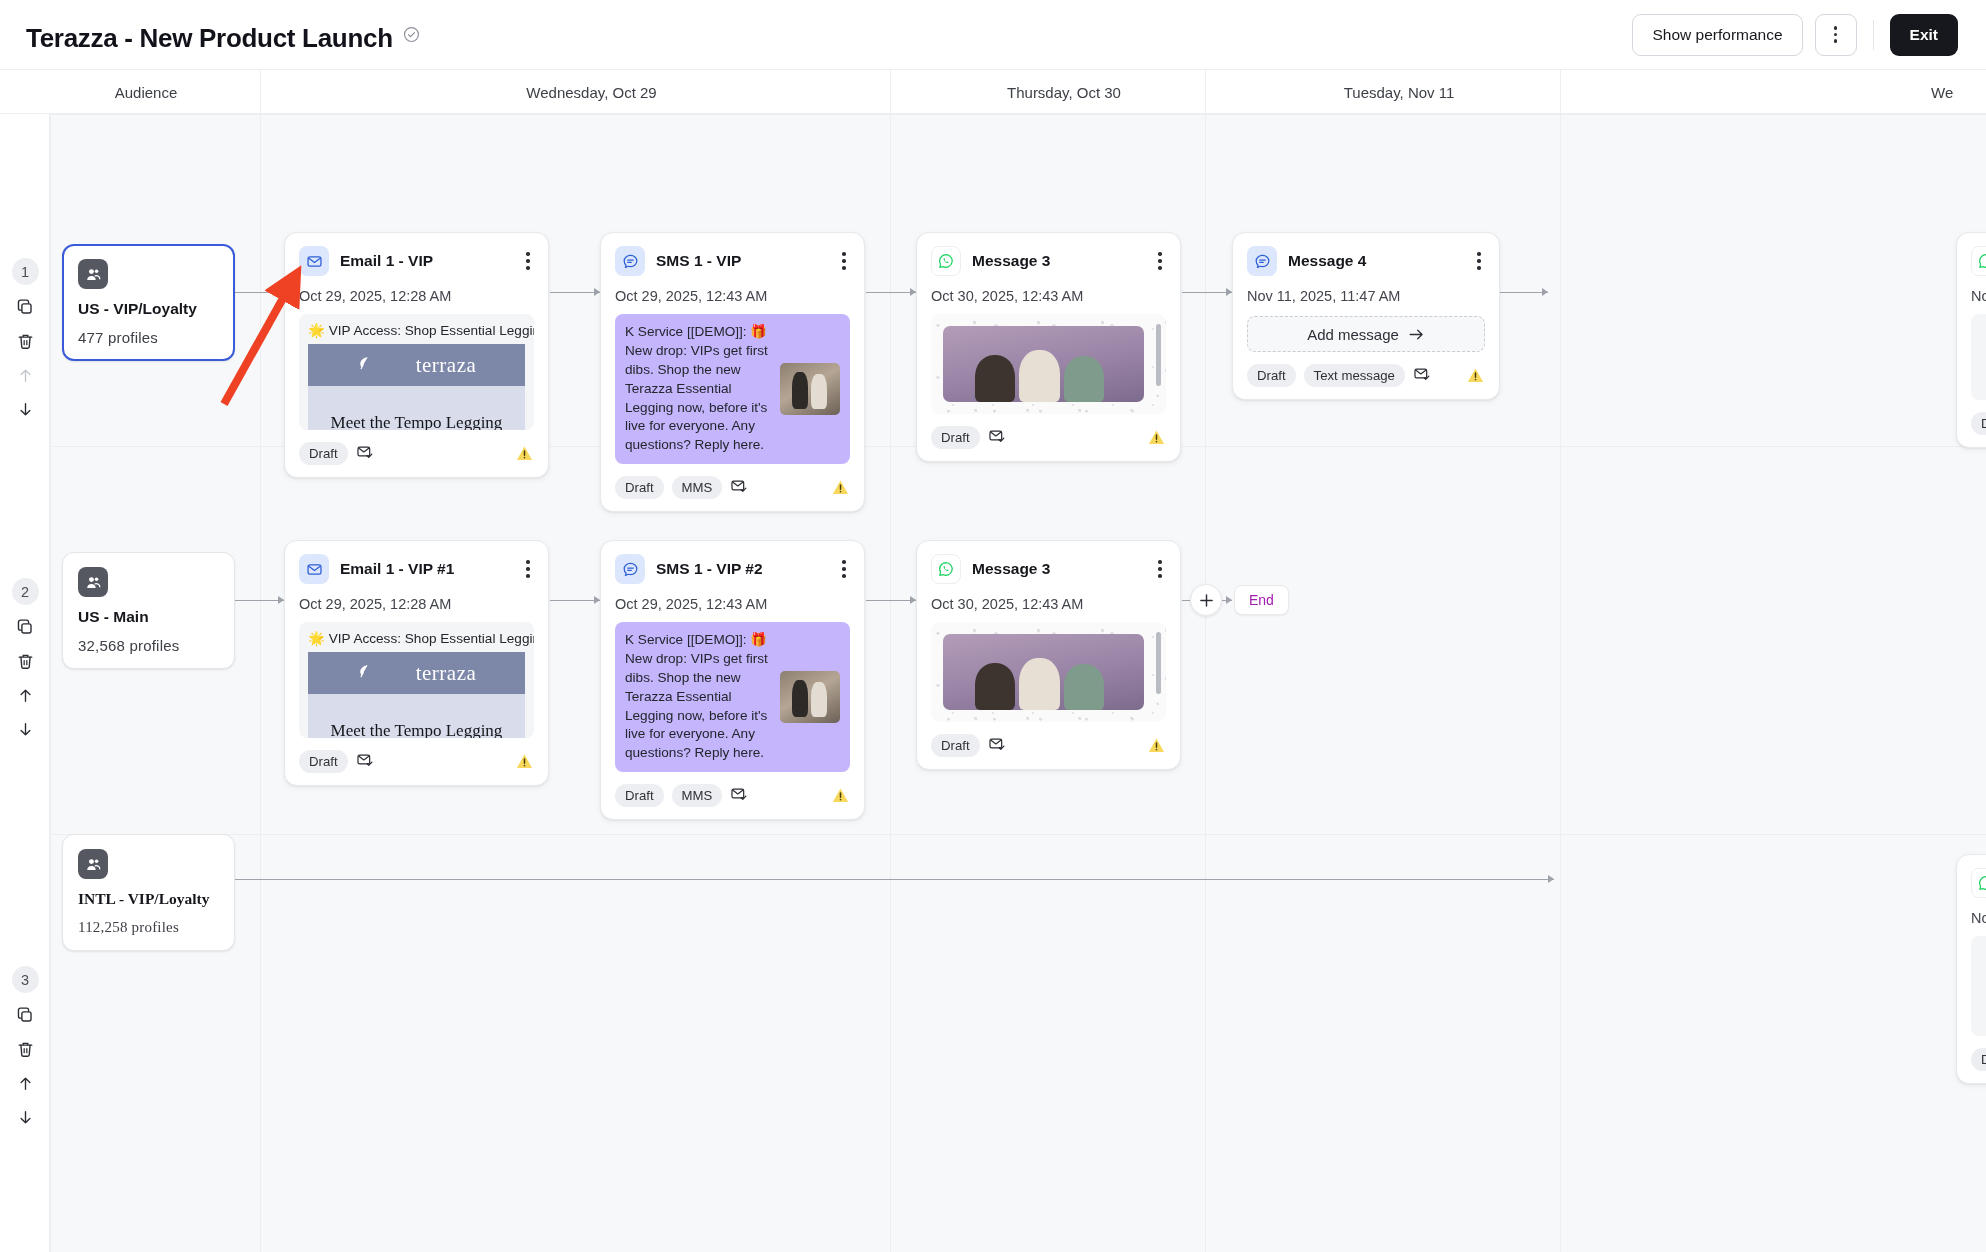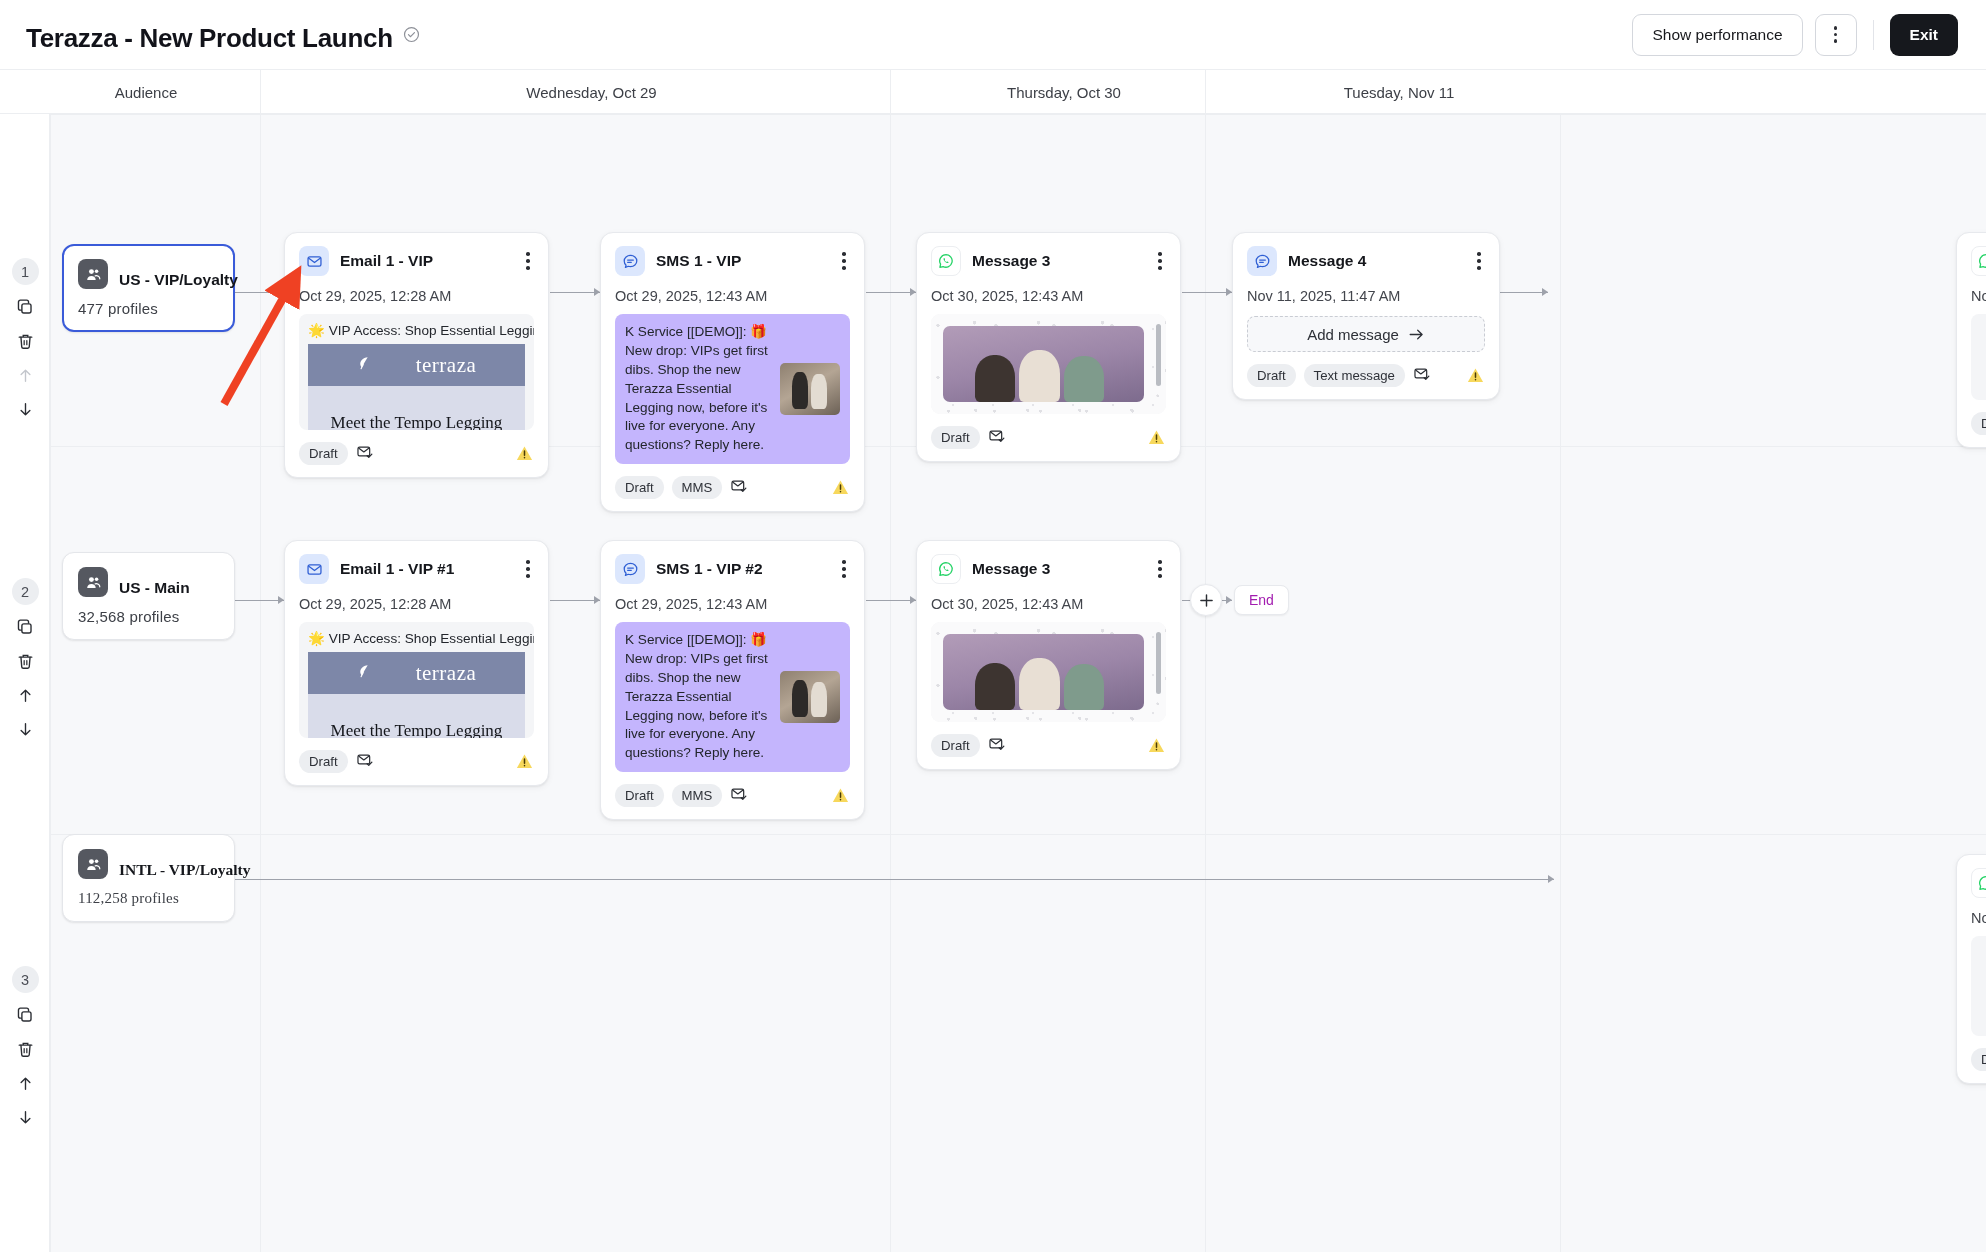--- a/index.html
+++ b/index.html
@@ -87,21 +87,21 @@
 
   
   .aud {
     position: absolute; width: 173px;
     background: #fff; border: 1px solid #e4e6ea; border-radius: 12px;
     padding: 14px 15px 14px 15px;
     box-shadow: 0 1px 2px rgba(16,18,24,.06), 0 1px 3px rgba(16,18,24,.04);
     z-index: 10;
   }
   .aud.selected { border: 2px solid #3a5bd9; padding: 13px 14px; }
-  .aud-head { display: flex; align-items: flex-end; gap: 11px; }
+  .aud-head { display: flex; align-items: flex-start; gap: 11px; flex-direction: column; }
   .aud-ic {
     width: 30px; height: 30px; border-radius: 8px; background: #555860;
     display: flex; align-items: center; justify-content: center; flex: none;
   }
   .aud-title { font-size: 15.5px; font-weight: 700; color: #15171c; white-space: nowrap; }
   .aud-sub { margin-top: 11px; font-size: 15px; color: #3d4047; letter-spacing: .2px; }
 
   
   .card {
     position: absolute; width: 265px;
@@ -242,20 +242,21 @@
     <div class="vdiv"></div>
     <button class="btn-dark">Exit</button>
   </div>
 </div>
 
 <div class="colbar">
   <div class="cell" style="left:0;width:260px;">Audience</div>
   <div class="cell" style="left:260px;width:630px;">Wednesday, Oct 29</div>
   <div class="cell" style="left:890px;width:315px;">Thursday, Oct 30</div>
   <div class="cell" style="left:1205px;width:355px;">Tuesday, Nov 11</div>
+  <div class="cell" style="left:1560px;width:426px;justify-content:flex-start;padding-left:370px;">We</div>
 </div>
 
 <div class="canvas">
 
   <div class="vline" style="left:50px;"></div>
   <div class="vline" style="left:260px;"></div>
   <div class="vline" style="left:890px;"></div>
   <div class="vline" style="left:1205px;"></div>
   <div class="vline" style="left:1560px;"></div>
 

